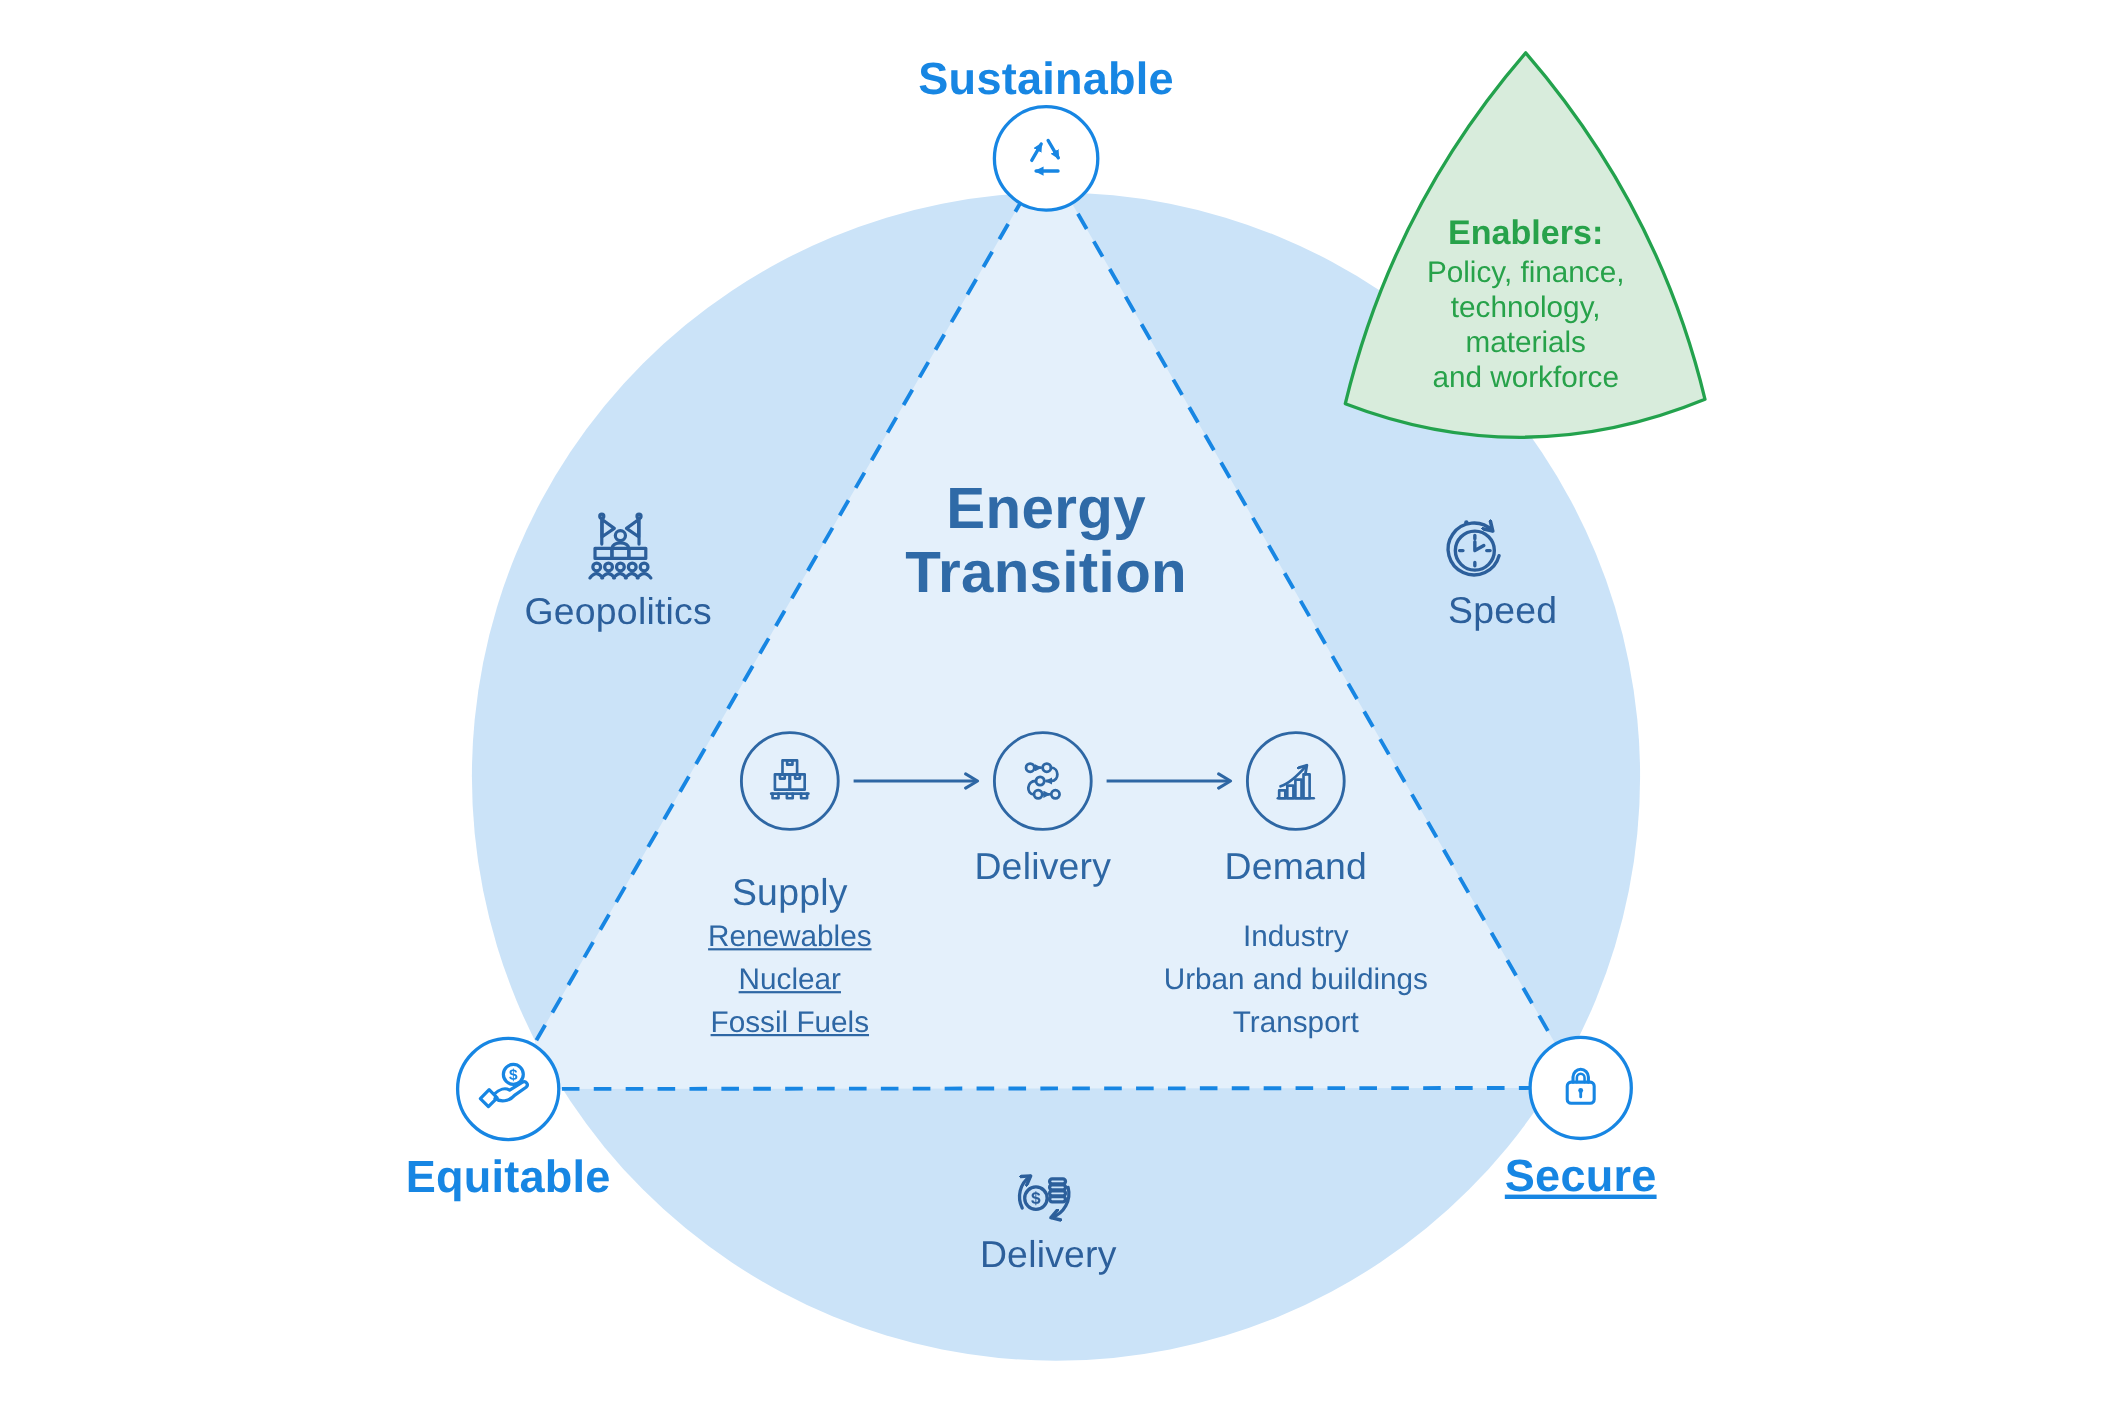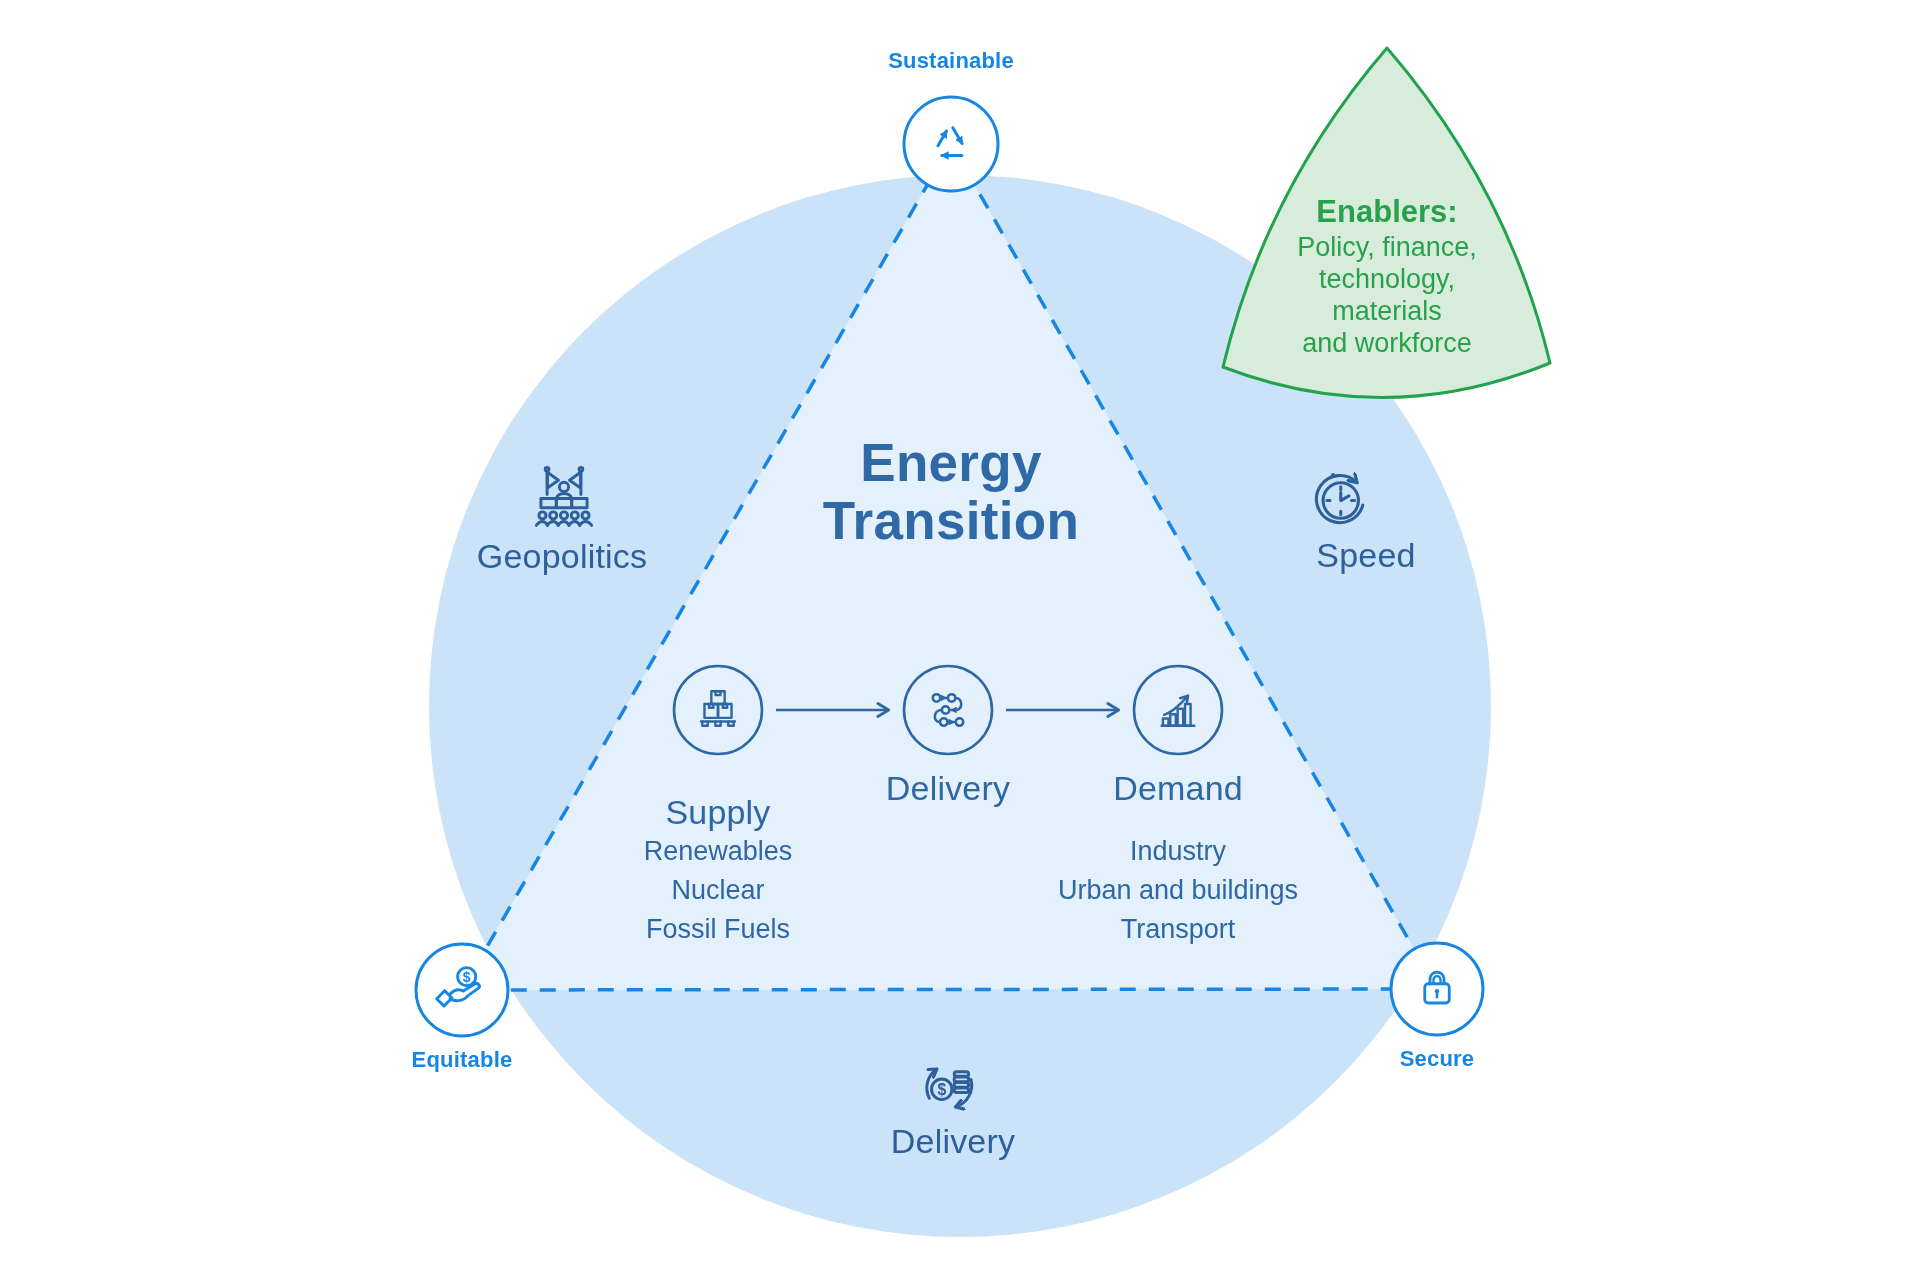--- a/index.html
+++ b/index.html
@@ -1,20 +1,20 @@
 <!DOCTYPE html>
 <html><head>
 <meta charset="utf-8">
 <style>
   html,body{margin:0;padding:0;background:#ffffff;}
   #canvas{position:relative;width:1920px;height:1280px;background:#ffffff;overflow:hidden;
           font-family:"Liberation Sans","DejaVu Sans",sans-serif;}
   #bg{position:absolute;left:0;top:0;}
   .label{position:absolute;transform:translateX(-50%);text-align:center;white-space:nowrap;}
-  .vertex-label{font-size:22px;color:#1786e3;font-weight:bold;letter-spacing:0.2px;}
+  .vertex-label{font-size:41px;color:#1786e3;font-weight:bold;letter-spacing:0.2px;}
   .context-label{font-size:34px;color:#2c5f9b;letter-spacing:0.2px;}
   .title{font-size:53px;line-height:58px;font-weight:bold;color:#2f6aa7;letter-spacing:0.3px;}
   .flow-label{font-size:34px;color:#2e67a4;letter-spacing:0.2px;}
   .flow-items{font-size:27px;line-height:39px;color:#2e67a4;}
   .enablers{position:absolute;left:1387px;top:193px;transform:translateX(-50%);
             text-align:center;color:#27a24a;}
   .enablers .heading{font-size:31px;line-height:38px;font-weight:bold;}
   .enablers .line{font-size:27px;line-height:32px;text-align:center;}
   .icon{position:absolute;transform:translate(-50%,-50%);}
 </style>
@@ -173,36 +173,36 @@
       <rect x="-12.5" y="7" width="4.6" height="6"></rect>
       <rect x="-6.4" y="3.5" width="4.6" height="9.5"></rect>
       <rect x="-0.3" y="-1" width="4.6" height="14"></rect>
       <rect x="5.8" y="-5" width="4.6" height="18"></rect>
       <path d="M -11.5 4 C -5 2 1 -3.5 8 -11.5" marker-end="url(#ah-gr)"></path>
     </g>
   </svg>
 
   <div class="label vertex-label" style="left:951px;top:48px;">Sustainable</div>
   <div class="label vertex-label" style="left:462px;top:1047px;">Equitable</div>
-  <div class="label vertex-label" style="left:1437px;top:1046px;">Secure</div>
+  <div class="label vertex-label" style="left:1437px;top:1046px;text-decoration:underline;">Secure</div>
 
   <div class="label context-label" style="left:562px;top:537px;">Geopolitics</div>
   <div class="label context-label" style="left:1338px;top:536px;margin-left:28px;">Speed</div>
   <div class="label context-label" style="left:953px;top:1122px;">Delivery</div>
 
   <div class="label title" style="left:951px;top:434px;">
     <div>Energy</div>
     <div>Transition</div>
   </div>
 
   <div class="label flow-label" style="left:718px;top:769px;margin-top:24px;">Supply</div>
   <div class="label flow-label" style="left:948px;top:769px;">Delivery</div>
   <div class="label flow-label" style="left:1178px;top:769px;">Demand</div>
 
-  <div class="label flow-items" style="left:718px;top:832px;">
+  <div class="label flow-items" style="left:718px;top:832px;text-decoration:underline;">
     <div>Renewables</div>
     <div>Nuclear</div>
     <div>Fossil Fuels</div>
   </div>
   <div class="label flow-items" style="left:1178px;top:832px;">
     <div>Industry</div>
     <div>Urban and buildings</div>
     <div>Transport</div>
   </div>
 

